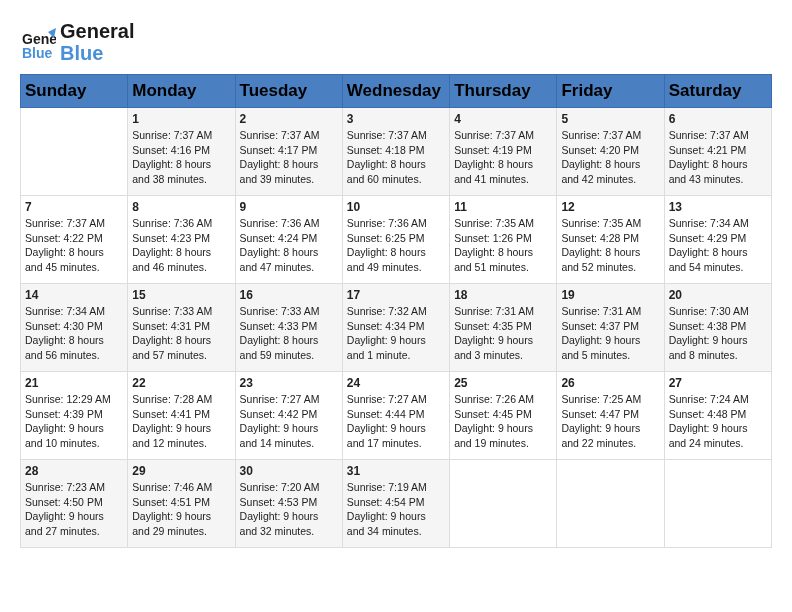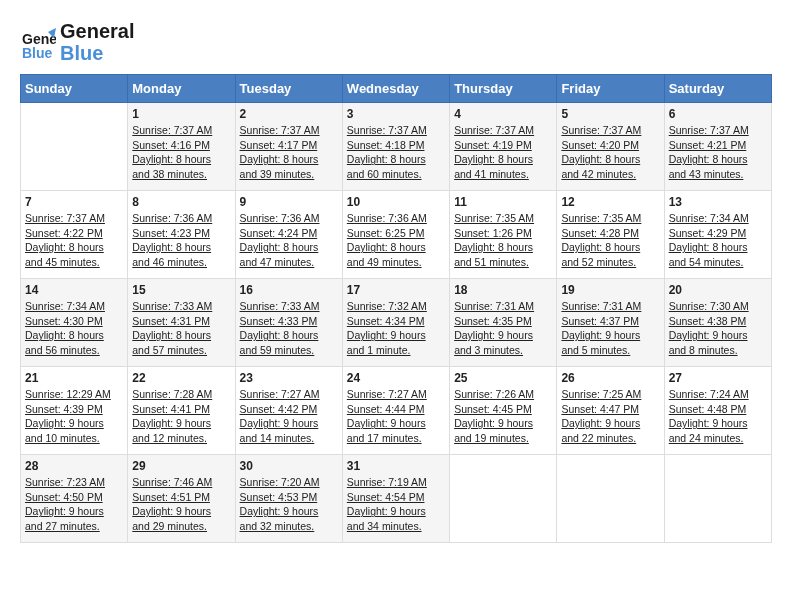--- a/index.html
+++ b/index.html
@@ -46,22 +46,22 @@
       font-size: 16px;
       color: #555;
     }
     table {
       width: 100%;
       border-collapse: collapse;
       table-layout: fixed;
     }
     thead tr th {
       background-color: #4a7fc1;
-      color: #ffffff;
-      font-size: 13px;
+      color: #000000;
+      font-size: 17px;
       font-weight: bold;
       padding: 6px 4px;
       text-align: left;
       border: 1px solid #3a6cb1;
     }
     tbody tr td {
       vertical-align: top;
       font-size: 10.5px;
       color: #222;
       padding: 4px 4px;
@@ -75,21 +75,20 @@
       background-color: #fff;
     }
     .day-number {
       font-weight: bold;
       font-size: 12px;
       display: block;
       margin-bottom: 2px;
     }
     .day-info {
       line-height: 1.4;
-      text-decoration: underline;
     }
     .empty-cell {
       background: transparent !important;
     }
   </style>
 </head>
 <body>
 
 <div class="header">
   <div class="logo">

